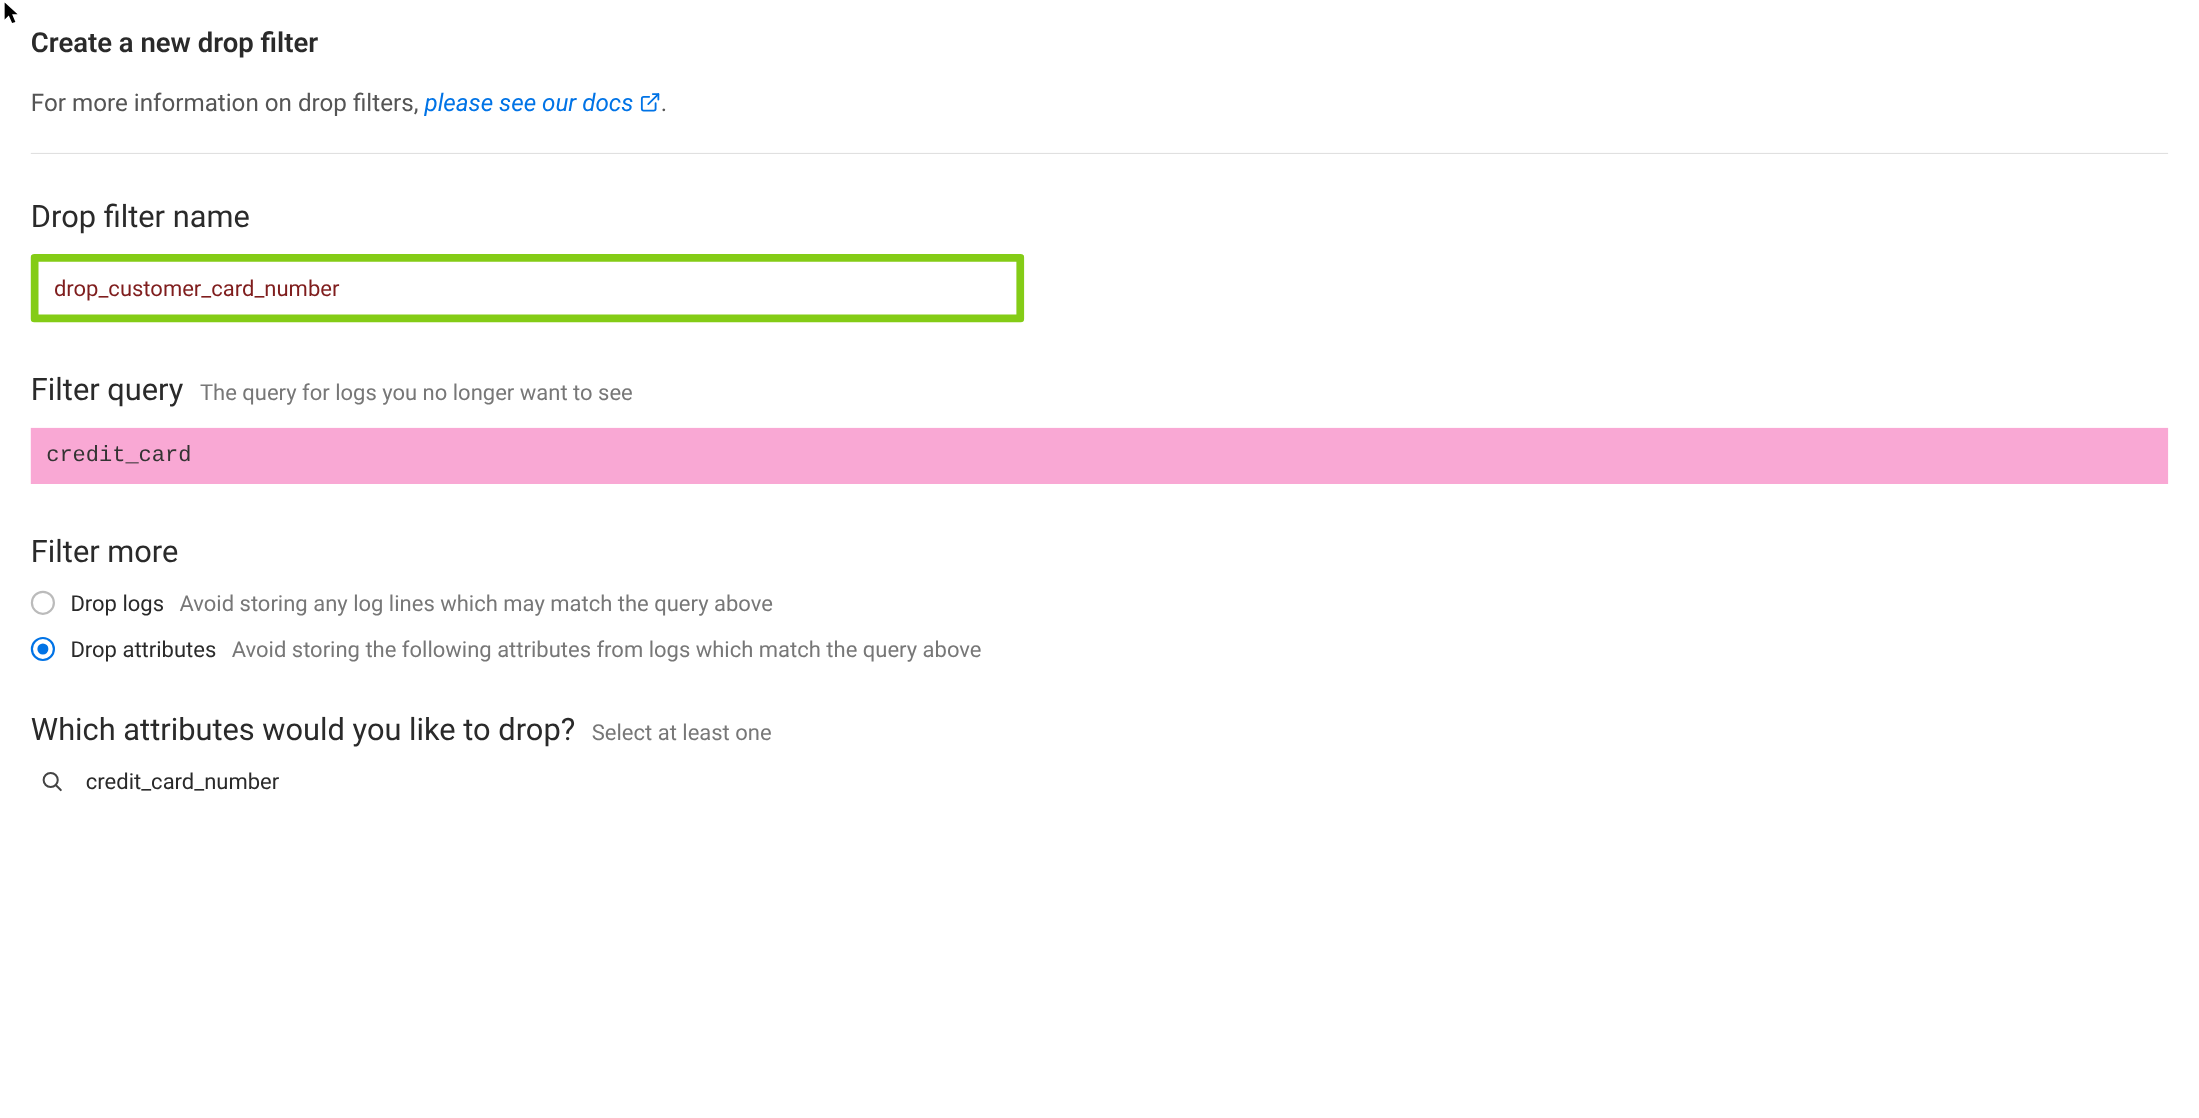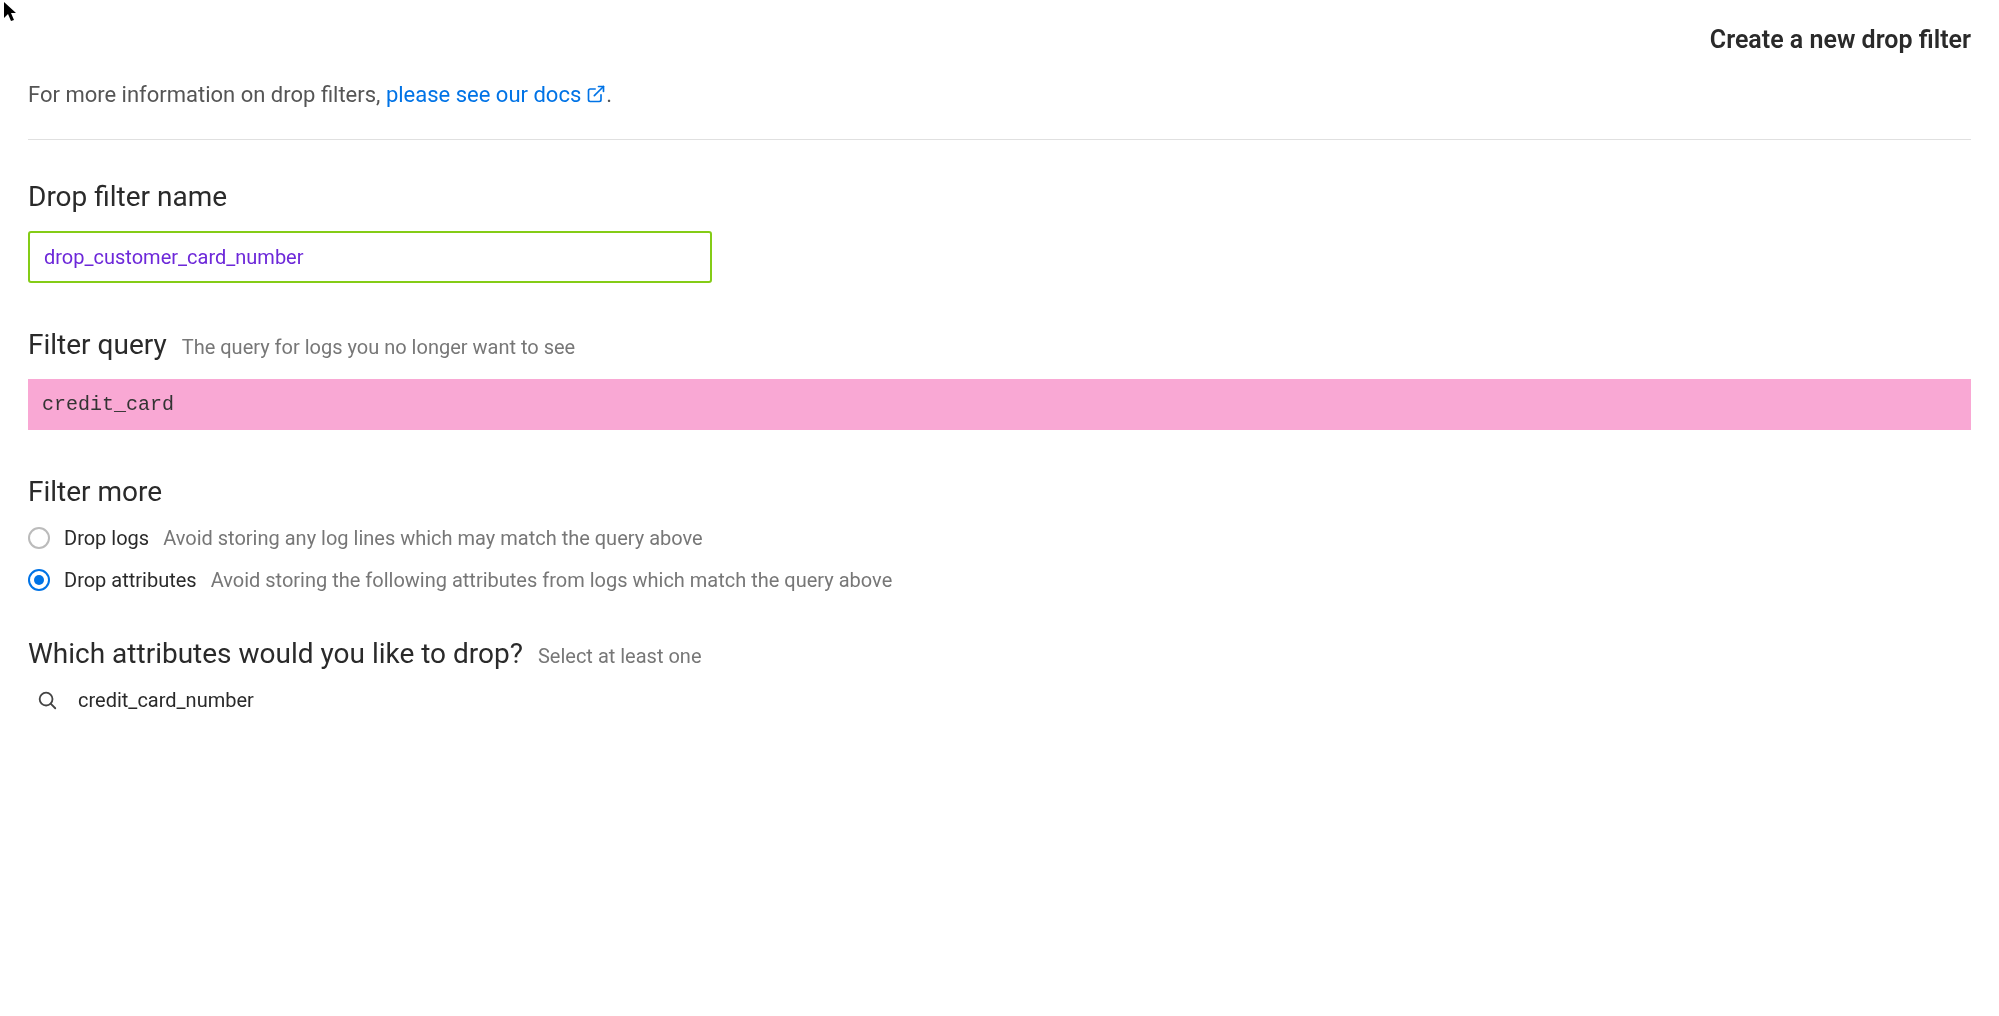--- a/index.html
+++ b/index.html
@@ -11,30 +11,30 @@
       font-family: -apple-system, BlinkMacSystemFont, "Segoe UI", Roboto, Helvetica, Arial, sans-serif;
       background: #ffffff;
       color: #2a2a2a;
       padding: 25px 28px;
     }
     .page-title {
       font-size: 25px;
       font-weight: 600;
       margin-bottom: 28px;
       color: #2a2a2a;
-      text-align: right;
     }
     .info-line {
       font-size: 22px;
       color: #555;
       margin-bottom: 30px;
     }
     .info-line a {
       color: #0073e6;
       text-decoration: none;
+      font-style: italic;
     }
     .ext-icon {
       display: inline-block;
       vertical-align: -2px;
       margin-left: 5px;
     }
     .divider {
       border: none;
       border-top: 1px solid #e0e0e0;
       margin-bottom: 40px;
@@ -56,27 +56,27 @@
       text-align: center;
     }
     .section-label-row .section-label {
       margin-bottom: 0;
     }
     .section-hint {
       font-size: 20px;
       color: #777;
     }
     .text-input {
-      width: 684px;
+      width: 903px;
       max-width: 100%;
       padding: 12px 14px;
       font-size: 20px;
-      border: 2px solid #84cc16;
+      border: 7px solid #84cc16;
       border-radius: 3px;
-      color: #6d28d9;
+      color: #7f1d1d;
       font-family: inherit;
     }
     .char-count {
       font-size: 20px;
       color: #666;
       margin-top: 14px;
       margin-left: 14px;
     }
     .code-box {
       background: #f9a8d4;

